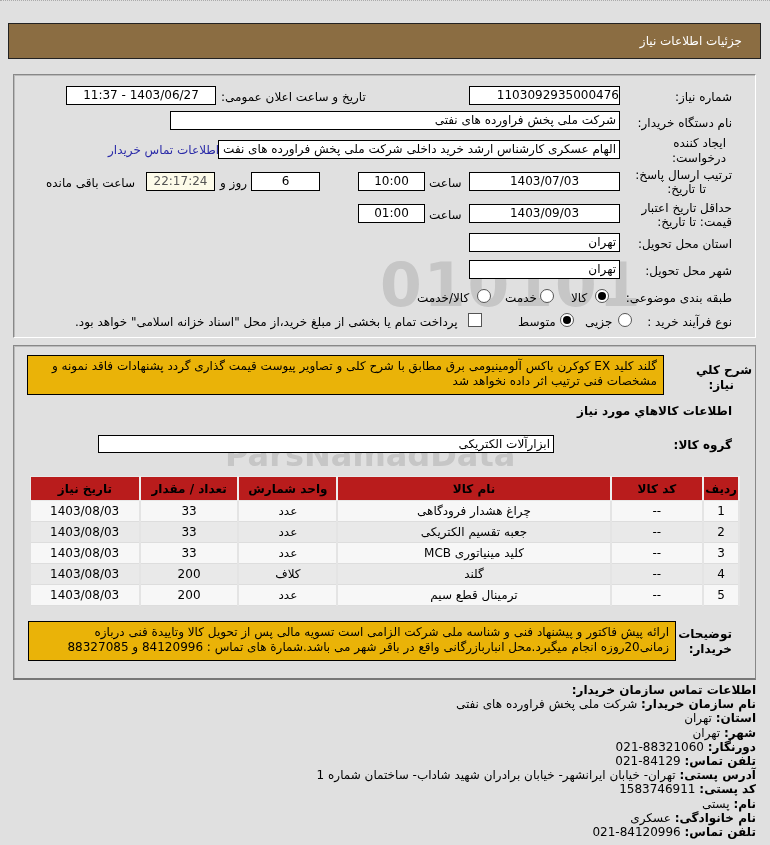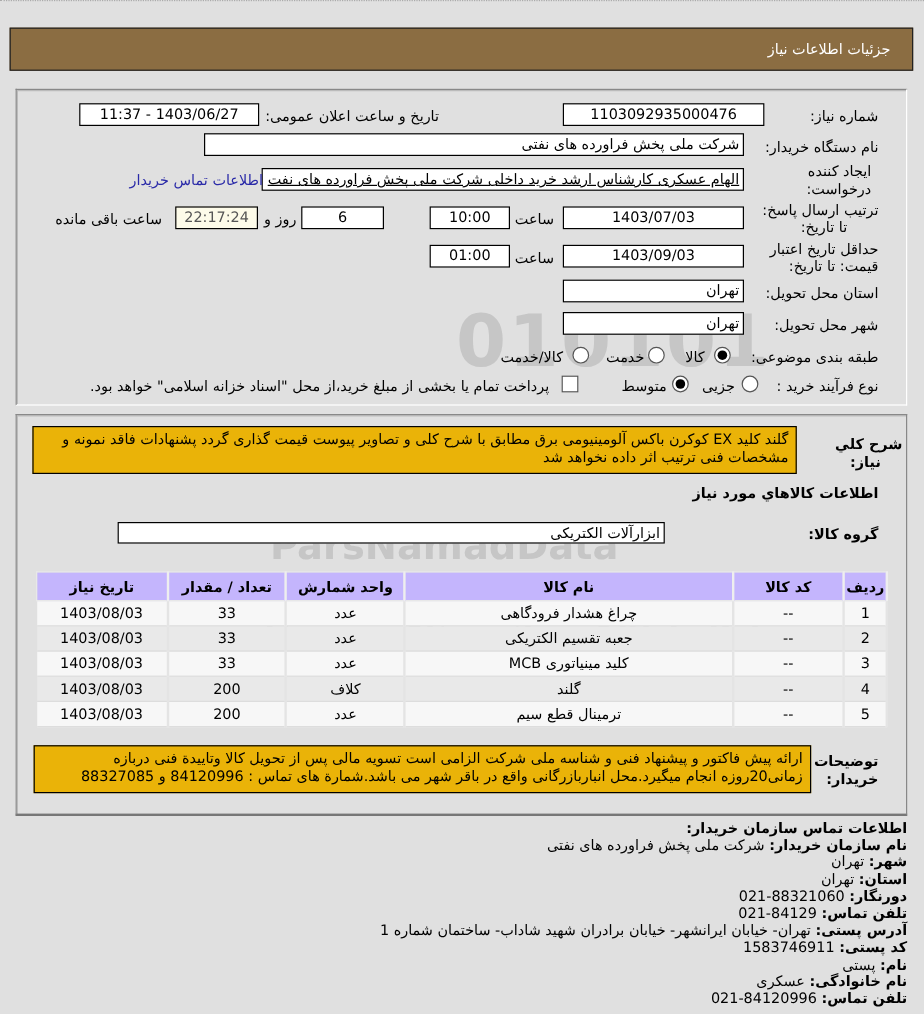--- a/index.html
+++ b/index.html
@@ -48,21 +48,21 @@
     .desc-box {
       position: absolute; background: #eab308; border: 1px solid #000;
       font-size: 12px; line-height: 15px; padding: 3px 6px; text-align: right;
     }
 
     table.items {
       position: absolute; top: 476px; left: 30px; width: 710px;
       border-collapse: collapse; font-size: 12px;
     }
     table.items th {
-      background: #c4b5fd; height: 24px; font-weight: bold; border: 1px solid #e8e8e8;
+      background: #b91c1c; height: 24px; font-weight: bold; border: 1px solid #e8e8e8;
       border-right: 2px solid #eee;
     }
     table.items td {
       height: 21px; text-align: center; border-right: 2px solid #e4e4e4; border-bottom: 1px solid #ddd;
     }
     table.items tr:nth-child(odd) td { background: #f7f7f7; }
     table.items tr:nth-child(even) td { background: #e9e9e9; }
 
     .info { position: absolute; right: 14px; top: 683px; text-align: right; font-size: 12px; line-height: 14.2px; }
     .info div { white-space: nowrap; }
@@ -80,31 +80,31 @@
 </div>
 
 <div class="watermark" style="top:250px; left:380px; font-size:60px; letter-spacing:2px; direction:ltr;">010101</div>
 <div class="watermark" style="top:436px; left:225px; font-size:32px; direction:ltr;">ParsNamadData</div>
 <div class="watermark" style="top:510px; left:180px; font-size:26px;">پایگاه اطلاع رسانی مناقصه و مزایده</div>
 <div class="watermark" style="top:545px; left:260px; font-size:34px; direction:ltr;">۰۲۱-۸۸۳۴۹۶۷۰-۵</div>
 
 <div class="panel panel1"></div>
 
 <span class="lbl" style="top:90px; right:38px;">شماره نیاز:</span>
-<div class="box" style="top:86px; left:469px; width:168px;">1103092935000476</div>
+<div class="box" style="top:86px; left:469px; width:151px;text-align:right;">1103092935000476</div>
 
 <span class="lbl" style="top:90px; left:221px;">تاریخ و ساعت اعلان عمومی:</span>
 <div class="box" style="top:86px; left:66px; width:150px;">1403/06/27 - 11:37</div>
 
 <span class="lbl" style="top:116px; right:38px;">نام دستگاه خریدار:</span>
 <div class="box rt" style="top:111px; left:170px; width:450px;">شرکت ملی پخش فراورده های نفتی</div>
 
 <span class="lbl" style="top:136px; right:44px;">ایجاد کننده</span>
 <span class="lbl" style="top:151px; right:44px;">درخواست:</span>
-<div class="box rt" style="top:140px; left:218px; width:402px;text-decoration:underline;">الهام عسکری کارشناس ارشد خرید داخلی شرکت ملی پخش فراورده های نفت</div>
+<div class="box rt" style="top:140px; left:218px; width:402px;">الهام عسکری کارشناس ارشد خرید داخلی شرکت ملی پخش فراورده های نفت</div>
 <span class="link" style="top:143px; left:108px;">اطلاعات تماس خریدار</span>
 
 <span class="lbl" style="top:168px; right:38px;">ترتیب ارسال پاسخ:</span>
 <span class="lbl" style="top:182px; right:64px;">تا تاریخ:</span>
 <div class="box" style="top:172px; left:469px; width:151px;">1403/07/03</div>
 <span class="lbl" style="top:176px; left:429px;">ساعت</span>
 <div class="box" style="top:172px; left:358px; width:67px;">10:00</div>
 <div class="box" style="top:172px; left:251px; width:69px;">6</div>
 <span class="lbl" style="top:176px; left:220px;">روز و</span>
 <div class="box cream" style="top:172px; left:146px; width:69px;">22:17:24</div>
@@ -218,22 +218,22 @@
 <span class="lbl bold" style="top:627px; right:38px;">توضیحات</span>
 <span class="lbl bold" style="top:642px; right:38px;">خریدار:</span>
 <div class="desc-box" style="top:621px; left:28px; width:648px; height:40px;">
   <div>ارائه پیش فاکتور و پیشنهاد فنی و شناسه ملی شرکت الزامی است تسویه مالی پس از تحویل کالا وتاییدة فنی دربازه</div>
   <div>زمانی20روزه انجام میگیرد.محل انباربازرگانی واقع در باقر شهر می باشد.شمارة های تماس : 84120996 و 88327085</div>
 </div>
 
 <div class="info">
   <div class="k">اطلاعات تماس سازمان خریدار:</div>
   <div><span class="k">نام سازمان خریدار:</span> <span>شرکت ملی پخش فراورده های نفتی</span></div>
+  <div><span class="k">استان:</span> <span>تهران</span></div>
   <div><span class="k">شهر:</span> <span>تهران</span></div>
-  <div><span class="k">استان:</span> <span>تهران</span></div>
   <div><span class="k">دورنگار:</span> <span>88321060-021</span></div>
   <div><span class="k">تلفن تماس:</span> <span>84129-021</span></div>
   <div><span class="k">آدرس پستی:</span> <span>تهران- خیابان ایرانشهر- خیابان برادران شهید شاداب- ساختمان شماره 1</span></div>
   <div><span class="k">کد پستی:</span> <span>1583746911</span></div>
   <div><span class="k">نام:</span> <span>پستی</span></div>
   <div><span class="k">نام خانوادگی:</span> <span>عسکری</span></div>
   <div><span class="k">تلفن تماس:</span> <span>84120996-021</span></div>
 </div>
 
 </body></html>

